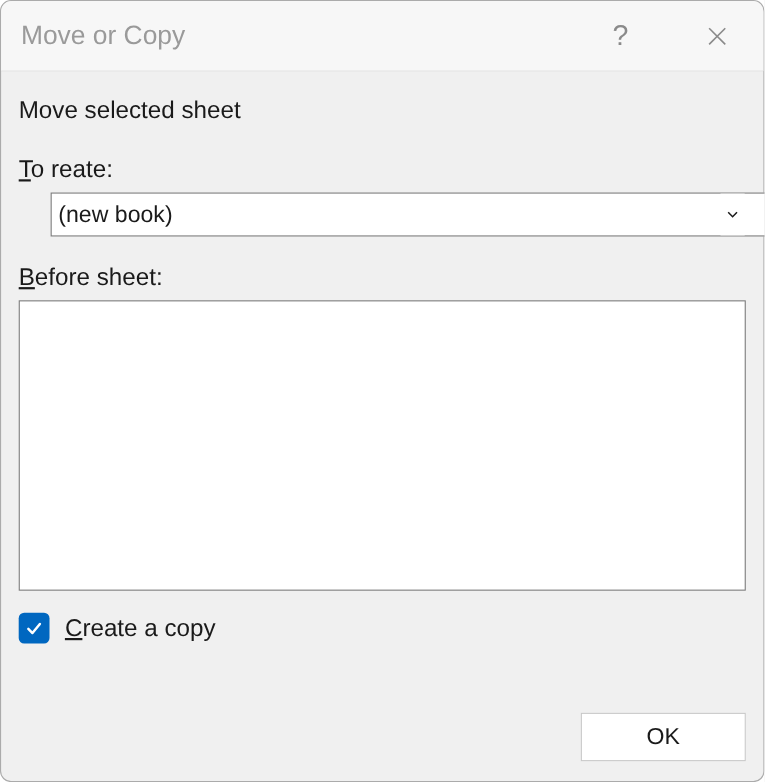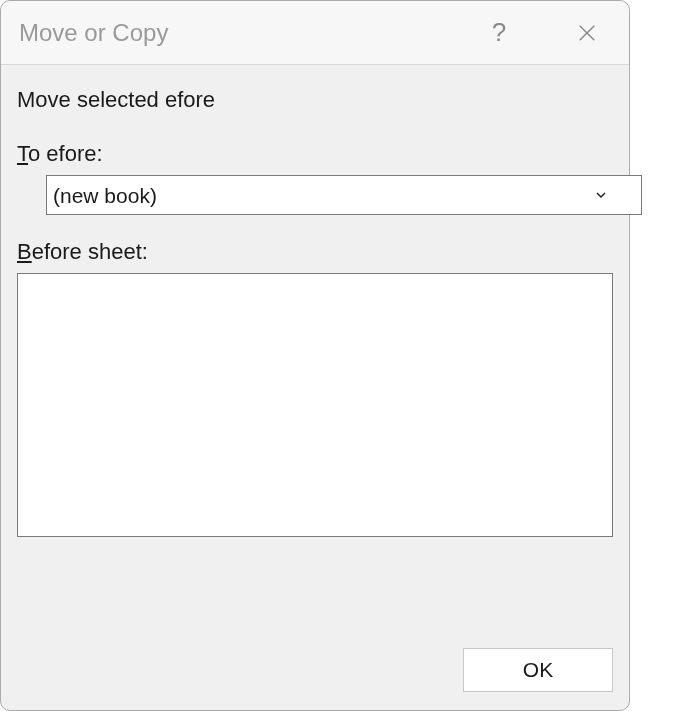--- a/index.html
+++ b/index.html
@@ -8,21 +8,21 @@
       padding: 0;
     }
     body {
       font-family: "Segoe UI", -apple-system, sans-serif;
       background: #ffffff;
       width: 695px;
       height: 711px;
       overflow: hidden;
     }
     .dialog {
-      width: 630px;
+      width: 695px;
       height: 711px;
       background: #f0f0f0;
       border: 1px solid #ababab;
       border-radius: 10px;
       display: flex;
       flex-direction: column;
       position: relative;
     }
     .titlebar {
       height: 64px;
@@ -164,39 +164,49 @@
     </div>
     <div class="titlebar-btn">
       <svg viewBox="0 0 24 24" width="22" height="22">
         <line x1="4" y1="4" x2="20" y2="20" stroke="#8a8a8a" stroke-width="1.6"></line>
         <line x1="20" y1="4" x2="4" y2="20" stroke="#8a8a8a" stroke-width="1.6"></line>
       </svg>
     </div>
   </div>
 
   <div class="content">
-    <div class="section-label">Move selected efore</div>
+    <div class="section-label">Move selected sheet</div>
 
     <div class="field-label">
-      <span></span><span class="accel">T</span><span>o efore:</span>
+      <span></span><span class="accel">T</span><span>o reate:</span>
     </div>
     <div class="select-wrap">
       <select class="select">
         <option>(new book)</option>
       </select>
       <div class="select-chevron">
         <svg viewBox="0 0 12 12" width="12" height="12">
           <polyline points="2,4 6,8 10,4" fill="none" stroke="#1a1a1a" stroke-width="1.4"></polyline>
         </svg>
       </div>
     </div>
 
     <div class="field-label">
       <span></span><span class="accel">B</span><span>efore sheet:</span>
     </div>
     <div class="listbox"></div>
 
+    <div class="checkbox-row">
+      <div class="checkbox">
+        <svg viewBox="0 0 24 24">
+          <polyline points="5,13 10,18 19,7" fill="none" stroke="#ffffff" stroke-width="3" stroke-linecap="round" stroke-linejoin="round"></polyline>
+        </svg>
+      </div>
+      <label class="checkbox-label">
+        <span></span><span class="accel">C</span><span>reate a copy</span>
+      </label>
+    </div>
   </div>
 
   <div class="button-row">
     <button class="btn">OK</button>
   </div>
 </div>
 
 </body></html>

